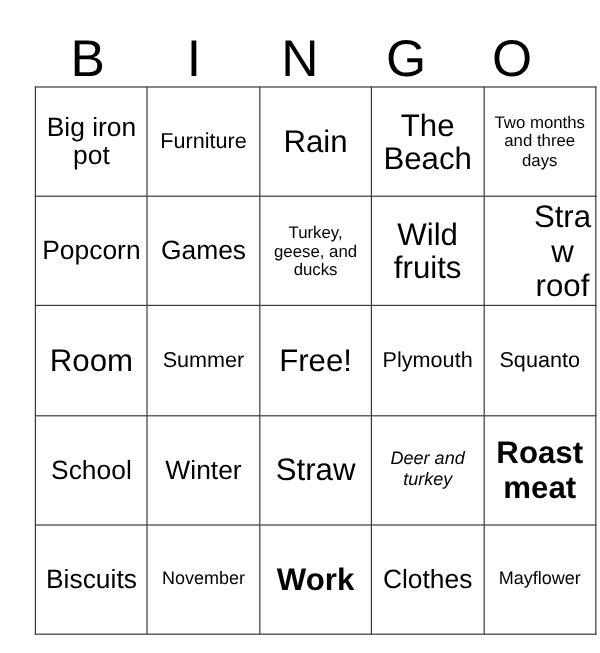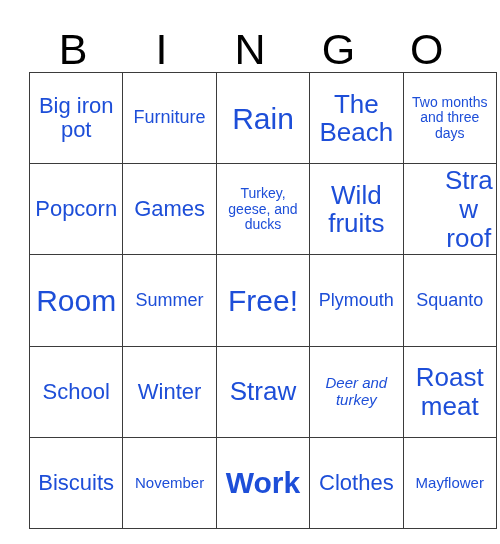--- a/index.html
+++ b/index.html
@@ -63,25 +63,25 @@
     text-align: center;
     vertical-align: middle;
     background: #ffffff;
     overflow: hidden;
   }
   .cell-text {
     display: block;
     width: 100%;
     line-height: 1.1;
     word-wrap: break-word;
-    color: #1d4ed8;
+    color: #000000;
   }
 
   
-  .fs-xl  { font-size: 30px; }
+  .fs-xl  { font-size: 26px; }
   .fs-lg  { font-size: 26px; }
   .fs-md  { font-size: 22px; }
   .fs-sm  { font-size: 18px; }
   .fs-xs  { font-size: 15px; }
   .fs-xxs { font-size: 14px; }
 </style>
 </head>
 <body style="background: rgb(255, 255, 255);">
 
 <div class="card">
@@ -163,21 +163,21 @@
           </td>
         <td style="border-color: rgb(59, 59, 59); color: rgb(0, 0, 0);">
             <span class="cell-text fs-md">Winter</span>
           </td>
         <td style="border-color: rgb(59, 59, 59); color: rgb(0, 0, 0);">
             <span class="cell-text fs-lg">Straw</span>
           </td>
         <td style="border-color: rgb(59, 59, 59); color: rgb(0, 0, 0); font-style: italic;">
             <span class="cell-text fs-xs">Deer and turkey</span>
           </td>
-        <td style="border-color: rgb(59, 59, 59); color: rgb(0, 0, 0);">
+        <td style="border-color: rgb(59, 59, 59); color: rgb(0, 0, 0); font-weight: bold;">
             <span class="cell-text fs-lg">Roast meat</span>
           </td>
       </tr>
       <tr>
         <td style="border-color: rgb(59, 59, 59); color: rgb(0, 0, 0);">
             <span class="cell-text fs-md">Biscuits</span>
           </td>
         <td style="border-color: rgb(59, 59, 59); color: rgb(0, 0, 0);">
             <span class="cell-text fs-xs">November</span>
           </td>

